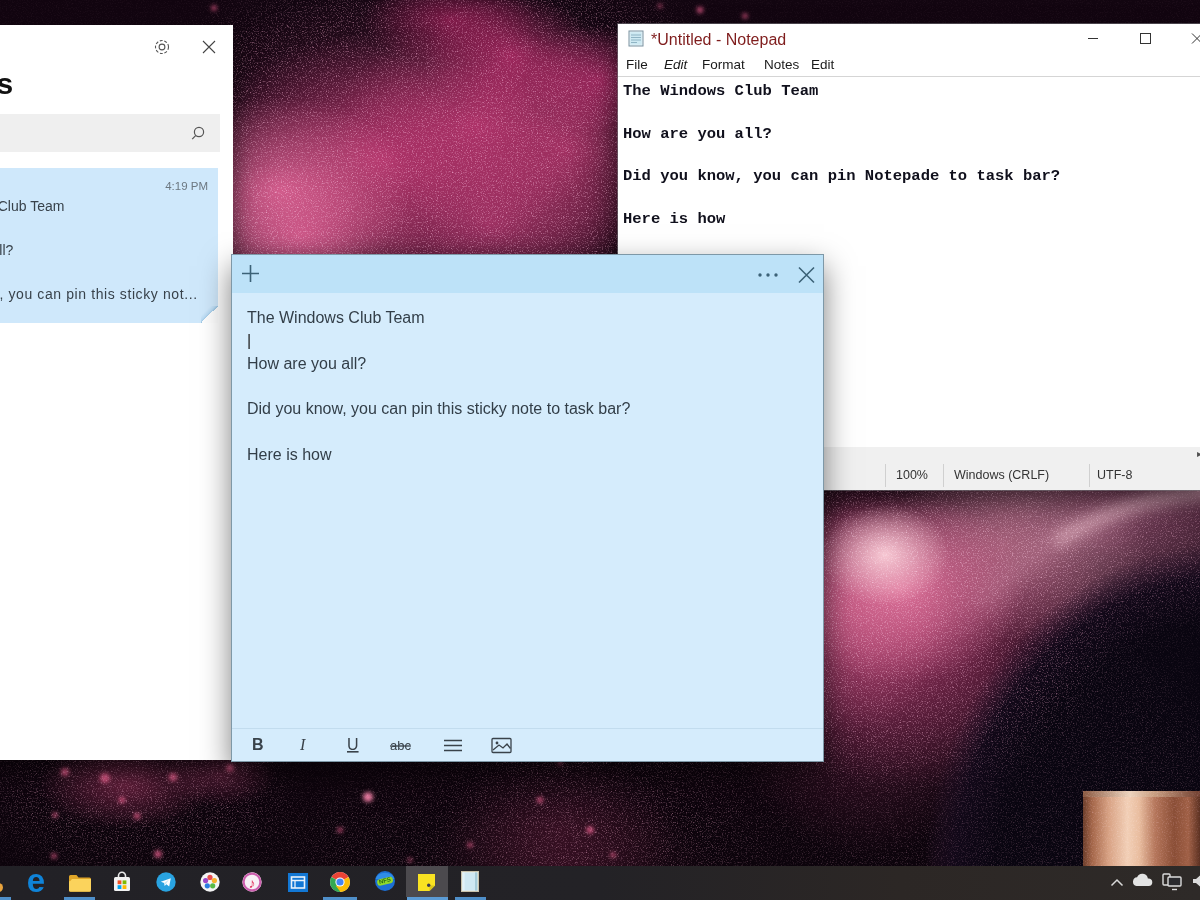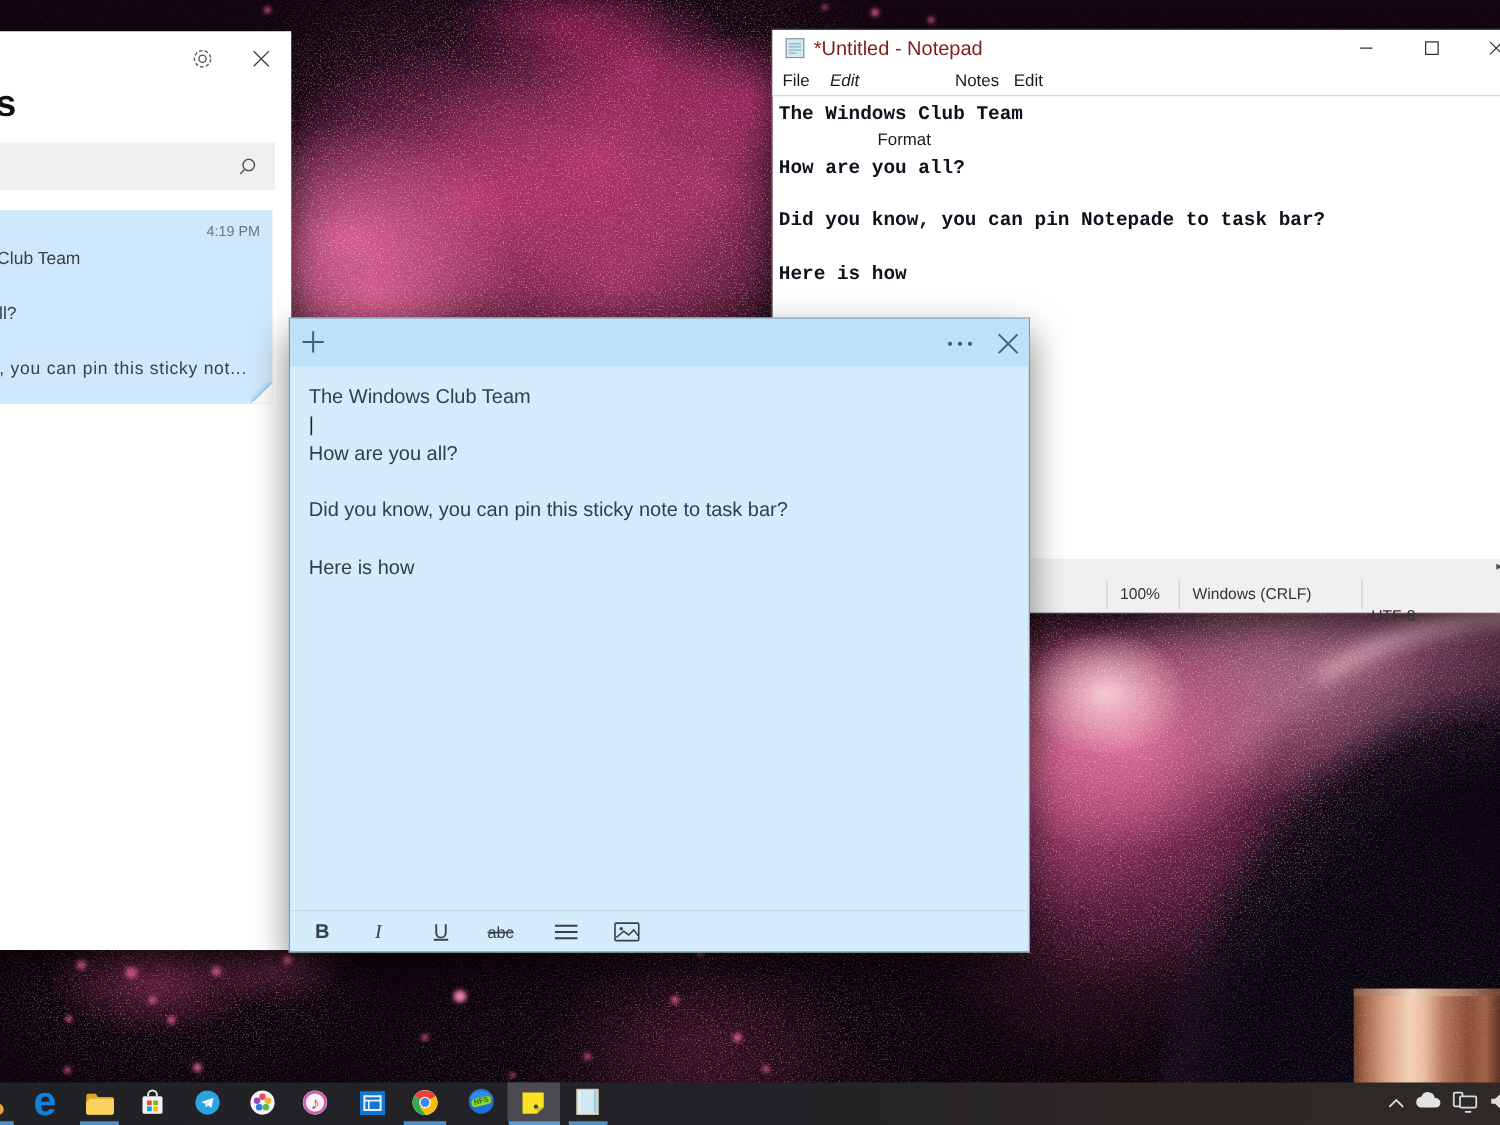--- a/index.html
+++ b/index.html
@@ -190,41 +190,41 @@
       </div>
       <div class="capbtn" id="np-close">
         <svg width="46" height="29">
           <path d="M18 9.5l10 10M28 9.5l-10 10" stroke="#333" stroke-width="1"></path>
         </svg>
       </div>
     </div>
     <div id="np-menu">
       <span style="left:8px;">File</span>
       <span style="left:46px;font-style:italic;">Edit</span>
-      <span style="left:84px;margin-top:47px;">Format</span>
+      <span style="left:84px;">Format</span>
       <span style="left:146px;">Notes</span>
       <span style="left:193px;">Edit</span>
     </div>
     <div id="np-text">The Windows Club Team
 
 How are you all?
 
 Did you know, you can pin Notepade to task bar?
 
 Here is how</div>
     <div id="np-hscroll">
       <div class="arr">▸</div>
     </div>
     <div id="np-status">
       <div class="sep" style="left:267px;"></div>
       <div class="sep" style="left:325px;"></div>
       <div class="sep" style="left:471px;"></div>
       <span style="left:278px;">100%</span>
       <span style="left:336px;text-align:center;">Windows (CRLF)</span>
-      <span style="left:479px;margin-top:18px;">UTF-8</span>
+      <span style="left:479px;">UTF-8</span>
     </div>
   </div>
 
   <div id="slist">
     <h1>Sticky Notes</h1>
     <div id="sl-gear">
       <svg width="46" height="32" viewBox="0 0 46 32">
         <g transform="translate(23,16)" fill="none" stroke="#555" stroke-width="1.1">
           <circle r="2.9"></circle>
           <circle r="6.5" stroke-dasharray="2.9 1.7"></circle>

